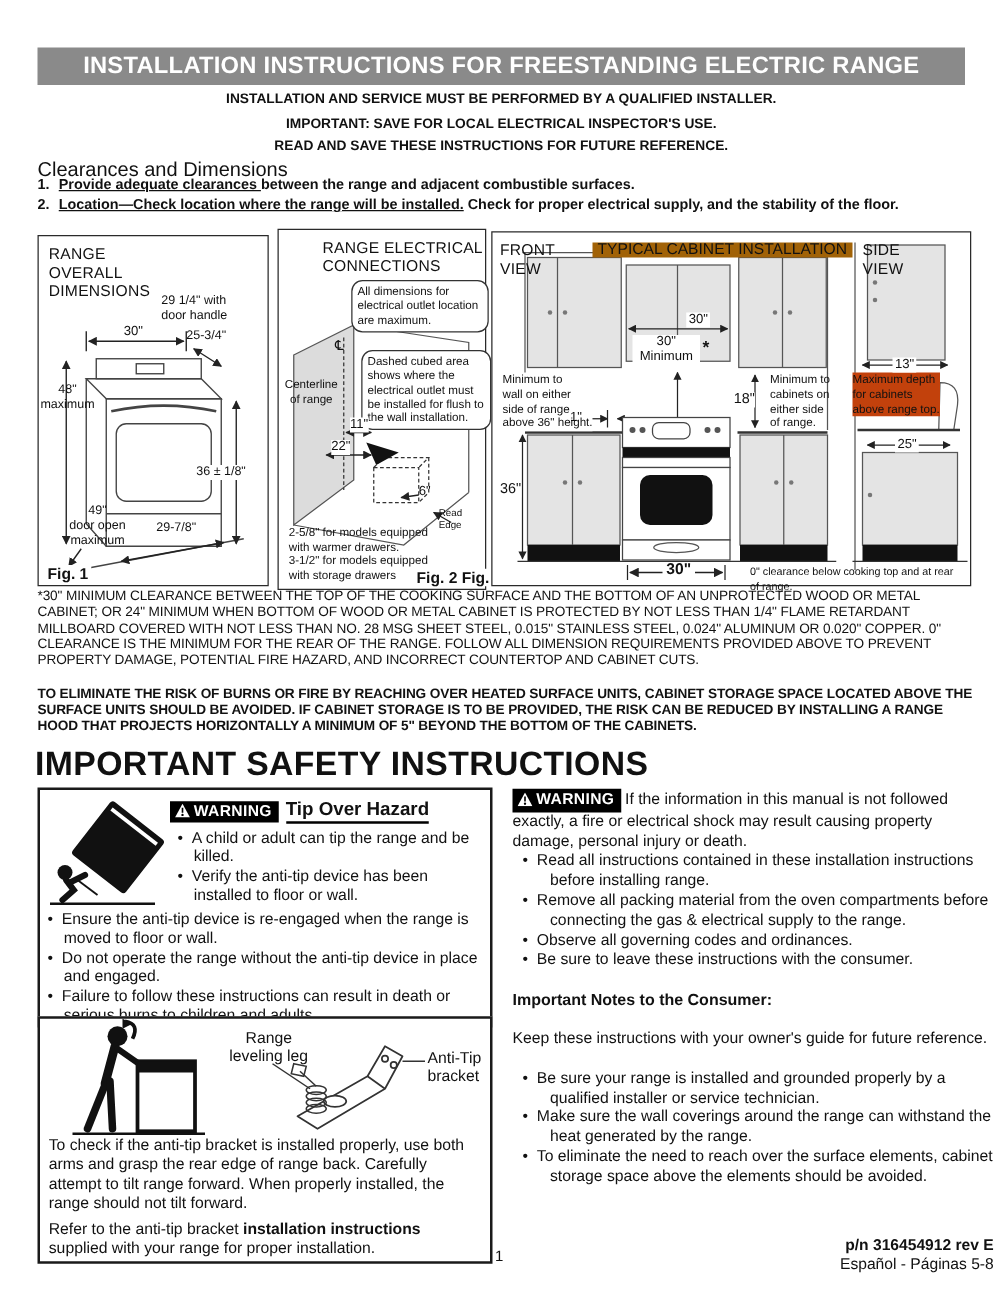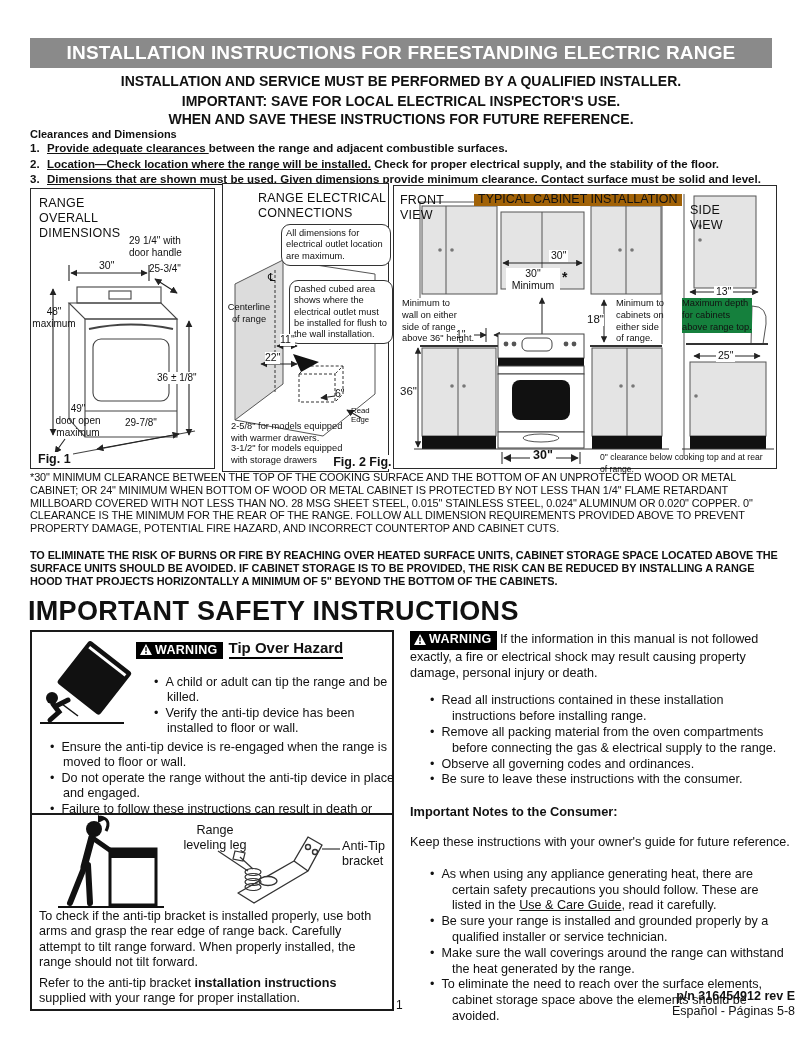--- a/index.html
+++ b/index.html
@@ -2,23 +2,23 @@
 <html><head>
 <meta charset="utf-8">
 <style>
   html,body{margin:0;padding:0;background:#fff;}
   #page{position:relative;width:802px;height:1037px;background:#fff;overflow:hidden;
         font-family:"Liberation Sans","DejaVu Sans",sans-serif;color:#111;}
   .abs{position:absolute;}
   
   .banner{position:absolute;left:30px;top:38px;width:742px;height:30px;background:#8a8a8a;
           color:#fff;font-weight:bold;font-size:19px;line-height:30px;text-align:center;letter-spacing:.2px;}
-  .subline{position:absolute;left:0;width:100%;text-align:center;font-weight:bold;font-size:14px;}
+  .subline{position:absolute;left:0;width:100%;text-align:center;font-weight:bold;font-size:11px;}
   
-  .clr-head{position:absolute;left:30px;top:128px;font-size:11px;font-weight:bold;}
+  .clr-head{position:absolute;left:30px;top:128px;font-size:16px;font-weight:normal;}
   .clr-list{position:absolute;left:30px;top:142px;width:772px;font-size:11.5px;font-weight:bold;}
   .clr-item{margin-bottom:3.5px;}
   .clr-num{display:inline-block;width:17px;}
   .u{text-decoration:underline;}
   
   .figbox{position:absolute;border:1.6px solid #2a2a2a;background:#fff;}
   .lbl{position:absolute;font-size:10px;line-height:11.8px;white-space:pre-line;color:#111;background:transparent;}
   .c{text-align:center;}
   .figtitle{font-size:12.5px;line-height:15px;letter-spacing:.2px;}
   .callout{border:1.4px solid #333;border-radius:9px;padding:3px 4px;background:#fff;font-size:9.3px;line-height:11.3px;}
@@ -28,51 +28,48 @@
   svg.art{position:absolute;left:0;top:0;}
   
   .para{position:absolute;left:30px;width:750px;font-size:10.9px;line-height:12.8px;letter-spacing:-.1px;}
   .bold{font-weight:bold;}
   .safety-h{position:absolute;left:28px;top:596px;font-size:27px;font-weight:900;letter-spacing:.3px;}
   
   .wbox{position:absolute;left:30px;width:360px;border:2px solid #1a1a1a;background:#fff;}
   .badge{display:inline-flex;align-items:center;gap:3px;background:#000;color:#fff;font-weight:bold;
          font-size:12.5px;padding:1px 5px 2px 4px;letter-spacing:.3px;vertical-align:-2px;}
   .tip-title{font-weight:bold;font-size:15px;border-bottom:2px solid #000;padding-bottom:1px;margin-left:6px;}
-  .blist{list-style:none;margin:12px;padding:0;font-size:12.6px;line-height:15.4px;}
+  .blist{list-style:none;margin:0;padding:0;font-size:12.6px;line-height:15.4px;}
   .blist li{padding-left:13px;text-indent:-13px;margin:0;}
   .blist li::before{content:"•\00a0\00a0";}
   .blist2 li{padding-left:30px;text-indent:-22px;}
   .blist2 li::before{content:"•\00a0\00a0";}
   .rtext{font-size:12.6px;line-height:15.8px;}
   .rcol{position:absolute;left:410px;top:631px;width:386px;}
   .rhead{font-weight:bold;font-size:12.8px;margin:0 0 1px 0;}
   .footer{position:absolute;right:7px;top:989px;text-align:right;font-size:12.5px;line-height:15px;}
   .pageno{position:absolute;left:396px;top:998px;font-size:12px;}
 </style>
 </head>
 <body>
 
 <div id="page">
 
   <div class="banner">INSTALLATION INSTRUCTIONS FOR FREESTANDING ELECTRIC RANGE</div>
   <div class="subline" style="top:73px;">INSTALLATION AND SERVICE MUST BE PERFORMED BY A QUALIFIED INSTALLER.</div>
   <div class="subline" style="top:93px;">IMPORTANT: SAVE FOR LOCAL ELECTRICAL INSPECTOR'S USE.</div>
-  <div class="subline" style="top:111px;">WHEN AND SAVE THESE INSTRUCTIONS FOR FUTURE REFERENCE.</div>
+  <div class="subline" style="top:111px;">READ AND SAVE THESE INSTRUCTIONS FOR FUTURE REFERENCE.</div>
 
   <div class="clr-head">Clearances and Dimensions</div>
   <div class="clr-list">
     <div class="clr-item">
       <span class="clr-num">1.</span><span class="u">Provide adequate clearances </span><span>between the range and adjacent combustible surfaces.</span>
     </div>
     <div class="clr-item">
       <span class="clr-num">2.</span><span class="u">Location—Check location where the range will be installed.</span><span> Check for proper electrical supply, and the stability of the floor.</span>
-    </div>
-    <div class="clr-item">
-      <span class="clr-num">3.</span><span class="u">Dimensions that are shown must be used.</span><span> Given dimensions provide minimum clearance. Contact surface must be solid and level.</span>
     </div>
   </div>
 
   <div class="figbox" style="left:30px;top:188px;width:183px;height:279px;">
     <svg class="art" width="183" height="279" viewBox="0 0 183 279">
       <defs>
           <marker id="a1" viewBox="0 0 10 10" refX="9" refY="5" markerWidth="6.5" markerHeight="6.5" orient="auto-start-reverse">
             <path d="M0,0L10,5L0,10z" fill="#222"></path>
           </marker>
         </defs>
@@ -254,37 +251,37 @@
       <line x1="292" y1="158" x2="374" y2="158" stroke="#333" stroke-width="2"></line>
       <line x1="300" y1="170" x2="366" y2="170" stroke="#222" marker-start="url(#a3)" marker-end="url(#a3)"></line>
       <rect x="296" y="176" width="76" height="74" fill="#e4e4e4" stroke="#555"></rect>
       <circle cx="302" cy="210" r="1.8" fill="#777"></circle>
       <rect x="296" y="250" width="76" height="13" fill="#111"></rect>
       <line x1="288" y1="263" x2="380" y2="263" stroke="#333"></line>
     </svg>
     <div class="lbl figtitle" style="left:6px;top:7px;">FRONT
 VIEW</div>
     <div class="lbl" style="left:80px;top:8px;font-size:12.5px;background:#a16207;padding:0 4px;">TYPICAL CABINET INSTALLATION</div>
-    <div class="lbl figtitle" style="left:296px;top:7px;margin-top:10px;">SIDE
+    <div class="lbl figtitle" style="left:296px;top:7px;">SIDE
 VIEW</div>
     <div class="lbl dim" style="left:155px;top:64px;background:#fff;padding:0 2px;">30"</div>
     <div class="lbl c" style="left:112px;top:82px;width:54px;font-size:10.5px;background:#fff;">30"
 Minimum</div>
     <div class="lbl" style="left:168px;top:86px;font-size:14px;font-weight:bold;">*</div>
     <div class="lbl" style="left:8px;top:112px;font-size:9.3px;background:#fff;">Minimum to
 wall on either
 side of range
 above 36" height.</div>
     <div class="lbl dim" style="left:62px;top:143px;">1"</div>
     <div class="lbl big-dim" style="left:193px;top:128px;background:#fff;">18"</div>
     <div class="lbl" style="left:222px;top:112px;font-size:9.3px;">Minimum to
 cabinets on
 either side
 of range.</div>
-    <div class="lbl" style="left:288px;top:112px;font-size:9.3px;background:#15803d;">Maximum depth
+    <div class="lbl" style="left:288px;top:112px;font-size:9.3px;background:#c2410c;">Maximum depth
 for cabinets
 above range top.</div>
     <div class="lbl dim" style="left:320px;top:100px;background:#fff;padding:0 2px;">13"</div>
     <div class="lbl dim" style="left:322px;top:164px;background:#fff;padding:0 2px;">25"</div>
     <div class="lbl big-dim" style="left:6px;top:200px;background:#fff;">36"</div>
     <div class="lbl" style="left:136px;top:264px;font-size:12.5px;font-weight:bold;background:#fff;padding:0 3px;">30"</div>
     <div class="lbl" style="left:206px;top:266px;width:172px;font-size:8.6px;">0" clearance below cooking top and at rear of range.</div>
   </div>
 
   <div class="para" style="top:471px;">*30" MINIMUM CLEARANCE BETWEEN THE TOP OF THE COOKING SURFACE AND THE  BOTTOM OF AN UNPROTECTED WOOD OR METAL CABINET; OR 24" MINIMUM WHEN BOTTOM OF WOOD OR METAL CABINET IS PROTECTED BY NOT LESS THAN 1/4" FLAME RETARDANT MILLBOARD COVERED WITH NOT LESS THAN NO. 28 MSG SHEET STEEL, 0.015" STAINLESS STEEL, 0.024" ALUMINUM OR 0.020" COPPER. 0" CLEARANCE IS THE MINIMUM FOR THE REAR OF THE RANGE. FOLLOW ALL DIMENSION REQUIREMENTS PROVIDED ABOVE TO PREVENT PROPERTY DAMAGE, POTENTIAL FIRE HAZARD, AND INCORRECT COUNTERTOP AND CABINET CUTS.</div>
@@ -385,21 +382,20 @@
     </div>
     <ul class="blist blist2 rtext" style="line-height:15.8px;">
       <li>Read all instructions contained in these installation instructions before installing range.</li>
       <li>Remove all packing material from the oven compartments before connecting the gas &amp; electrical supply to the range.</li>
       <li>Observe all governing codes and ordinances.</li>
       <li>Be sure to leave these instructions with the consumer.</li>
     </ul>
     <div class="rhead" style="margin-top:16px;">Important Notes to the Consumer:</div>
     <div style="margin-top:15px;">Keep these instructions with your owner's guide for future reference.</div>
     <ul class="blist blist2 rtext" style="margin-top:16px;line-height:15.8px;">
-      <li><span>As when using any appliance generating heat, there are certain safety precautions you should follow. These are listed in the </span><span class="u">Use &amp; Care Guide</span><span>, read it carefully.</span></li>
       <li>Be sure your range is installed and grounded properly by a qualified installer or service technician.</li>
       <li>Make sure the wall coverings around the range can withstand the heat generated by the range.</li>
       <li>To eliminate the need to reach over the surface elements, cabinet storage space above the elements should be avoided.</li>
     </ul>
   </div>
 
   <div class="pageno">1</div>
   <div class="footer">
     <div class="bold">p/n 316454912 rev E</div>
     <div>Español - Páginas 5-8</div>

